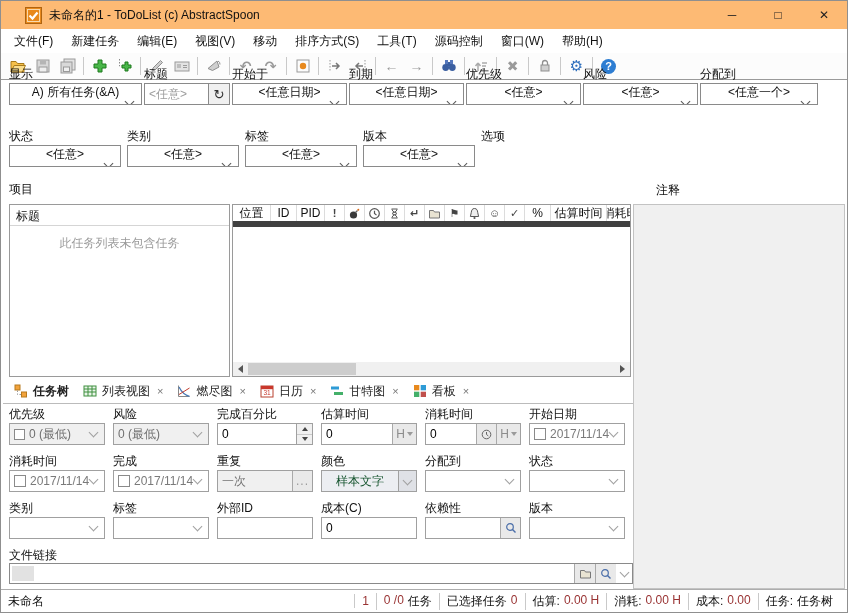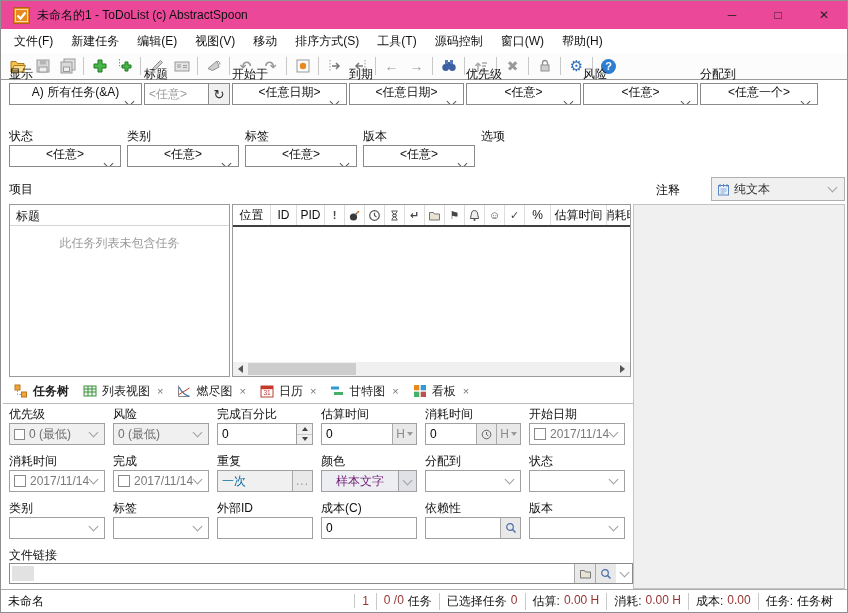--- a/index.html
+++ b/index.html
@@ -3,21 +3,21 @@
 <meta charset="utf-8">
 <style>
   * { box-sizing: border-box; }
   html,body { margin:0; padding:0; background:#d8d8d8; }
   .window {
     position:relative; width:848px; height:613px; background:#fff;
     border:1px solid #8f8f8f; overflow:hidden;
     font-family:"Liberation Sans","DejaVu Sans",sans-serif; font-size:12px; color:#111;
   }
   
-  .titlebar { position:absolute; top:0; left:0; right:0; height:28px; display:flex; align-items:center; padding-left:12px; background:#ec4899; }
+  .titlebar { position:absolute; top:0; left:0; right:0; height:28px; display:flex; align-items:center; padding-left:24px; background:#fdba74; }
   .app-icon { width:17px; height:17px; flex:0 0 auto; }
   .title-text { margin-left:7px; font-size:12px; }
   .win-controls { margin-left:auto; display:flex; height:100%; }
   .win-btn { width:46px; display:flex; align-items:center; justify-content:center; font-size:12px; color:#222; }
   
   .menubar { position:absolute; top:28px; left:0; right:0; height:24px; display:flex; align-items:center; padding-left:4px; background:#fff; }
   .menu-item { padding:3px 9px; }
   
   .toolbar { position:absolute; top:52px; left:0; right:0; height:27px; display:flex; align-items:center; padding-left:4px; background:#fcfcfc; border-bottom:1px solid #9a9a9a; }
   .tbtn { width:25px; height:22px; display:flex; align-items:center; justify-content:center; flex:0 0 auto; }
@@ -46,21 +46,21 @@
   .proj-input { position:absolute; top:176px; left:64px; width:566px; height:24px; border:1px solid #8a8a8a; padding:0 6px; font-family:inherit; font-size:12px; outline:none; }
   .proj-input::placeholder { color:#9d9d9d; }
   .comm-label { position:absolute; top:181px; left:655px; }
   .comm-combo { position:absolute; top:176px; left:710px; width:134px; height:24px; border:1px solid #b0b0b0; background:#f0f0f0; display:flex; align-items:center; padding:0 5px; color:#333; }
   .comm-combo svg { margin-right:4px; }
   
   .tree-panel { position:absolute; left:8px; top:203px; width:221px; height:173px; border:1px solid #9a9a9a; background:#fff; }
   .tree-header { height:21px; border-bottom:1px solid #d5d5d5; padding:3px 6px; }
   .empty-msg { color:#9a9a9a; text-align:center; margin-top:9px; }
   .cols-panel { position:absolute; left:231px; top:203px; width:399px; height:173px; border:1px solid #9a9a9a; background:#fff; overflow:hidden; }
-  .cols-header { display:flex; height:22px; border-bottom:2px solid #404040; }
+  .cols-header { display:flex; height:22px; border-bottom:6px solid #404040; }
   .col-cell { border-right:1px solid #dcdcdc; display:flex; align-items:center; justify-content:center; flex:0 0 auto; overflow:hidden; white-space:nowrap; }
   .icon-glyph { font-size:11px; color:#444; font-weight:bold; }
   .hscroll { position:absolute; bottom:0; left:0; right:0; height:14px; background:#f0f0f0; display:flex; align-items:center; }
   .hs-btn { width:15px; height:14px; display:flex; align-items:center; justify-content:center; }
   .tri-l { width:0; height:0; border-top:4px solid transparent; border-bottom:4px solid transparent; border-right:5px solid #555; }
   .tri-r { width:0; height:0; border-top:4px solid transparent; border-bottom:4px solid transparent; border-left:5px solid #555; }
   .hs-thumb { width:108px; height:12px; background:#cdcdcd; }
   .comments-panel { position:absolute; left:632px; top:203px; width:212px; height:385px; background:#f0f0f0; border:1px solid #c3c3c3; }
   
   .tabbar { position:absolute; left:2px; top:378px; width:630px; height:25px; display:flex; align-items:center; border-bottom:1px solid #bbb; padding-left:4px; }
@@ -80,21 +80,21 @@
   .ainput input { flex:1; min-width:0; border:none; outline:none; padding:0 4px; font-family:inherit; font-size:12px; background:transparent; }
   .spin { width:16px; display:flex; flex-direction:column; border-left:1px solid #a0a0a0; }
   .spin div { flex:1; background:#f0f0f0; display:flex; align-items:center; justify-content:center; }
   .spin div + div { border-top:1px solid #c9c9c9; }
   .tri-u { width:0; height:0; border-left:3px solid transparent; border-right:3px solid transparent; border-bottom:4px solid #444; }
   .tri-d { width:0; height:0; border-left:3px solid transparent; border-right:3px solid transparent; border-top:4px solid #444; }
   .unit-btn { display:flex; align-items:center; gap:2px; background:#e9e9e9; border-left:1px solid #a9a9a9; padding:0 3px; color:#8c8c8c; flex:0 0 auto; }
   .unit-btn .tri-d { border-top-color:#9a9a9a; }
   .mini-btn { width:20px; display:flex; align-items:center; justify-content:center; background:#e9e9e9; border-left:1px solid #a9a9a9; flex:0 0 auto; }
   .color-btn { display:flex; height:22px; }
-  .color-face { flex:1; border:1px solid #a0a0a0; background:#eceef2; display:flex; align-items:center; justify-content:center; color:#701a75; }
+  .color-face { flex:1; border:1px solid #a0a0a0; background:#eceef2; display:flex; align-items:center; justify-content:center; color:#14532d; }
   .color-drop { width:18px; border:1px solid #a0a0a0; border-left:none; background:#dfe1e6; display:flex; align-items:center; justify-content:center; }
   .color-drop .chev { margin:0; margin-top:-2px; }
   
   .fl-label { position:absolute; left:8px; top:546px; }
   .fl-field { position:absolute; left:8px; top:562px; width:624px; height:21px; border:1px solid #8a8a8a; background:#fff; display:flex; align-items:center; }
   .fl-leftbox { width:22px; height:15px; background:#e2e2e2; margin-left:2px; }
   .fl-buttons { margin-left:auto; display:flex; align-items:center; height:100%; }
   .fl-btn { width:21px; height:100%; background:#e9e9e9; border-left:1px solid #a9a9a9; display:flex; align-items:center; justify-content:center; }
   .fl-chev { width:16px; display:flex; align-items:center; justify-content:center; }
   .fl-chev .chev { margin:0; margin-top:-2px; }
@@ -332,29 +332,20 @@
           <span class="chev"></span>
         </div>
     </div>
     <div class="ffield">
       <div class="flabel">选项</div>
     </div>
   </div>
 
   <span class="proj-label">项目</span>
   <span class="comm-label">注释</span>
-  <div class="comm-combo">
-    <svg width="13" height="13" viewBox="0 0 13 13">
-        <rect x="1.5" y="2.5" width="10" height="9.5" fill="#eaf1fb" stroke="#5b87c5"></rect>
-        <path d="M3 1 v3 M6.5 1 v3 M10 1 v3" stroke="#5b87c5"></path>
-        <path d="M3.5 6 h6 M3.5 8 h6 M3.5 10 h4" stroke="#8aa9d6"></path>
-      </svg>
-    <span>纯文本</span>
-    <span class="chev dis"></span>
-  </div>
 
   <div class="tree-panel">
     <div class="tree-header">标题</div>
     <div class="empty-msg">此任务列表未包含任务</div>
   </div>
 
   <div class="cols-panel">
     <div class="cols-header">
       <span class="col-cell" style="width:38px">位置</span>
       <span class="col-cell" style="width:26px">ID</span>
@@ -545,21 +536,21 @@
       <div class="flabel">完成</div>
       <div class="acombo">
           <span class="cbx"></span>
           <span class="datetext">2017/11/14</span>
           <span class="chev dis"></span>
         </div>
     </div>
     <div class="afield">
       <div class="flabel">重复</div>
       <div class="ainput" style="background:#f0f0f0">
-        <input style="color: #0369a1;" value="一次">
+        <input style="color: #737373;" value="一次">
         <span class="mini-btn">
             <span style="color:#9a9a9a;letter-spacing:1px">...</span>
           </span>
       </div>
     </div>
     <div class="afield">
       <div class="flabel">颜色</div>
       <div class="color-btn">
         <span class="color-face">样本文字</span>
         <span class="color-drop">

